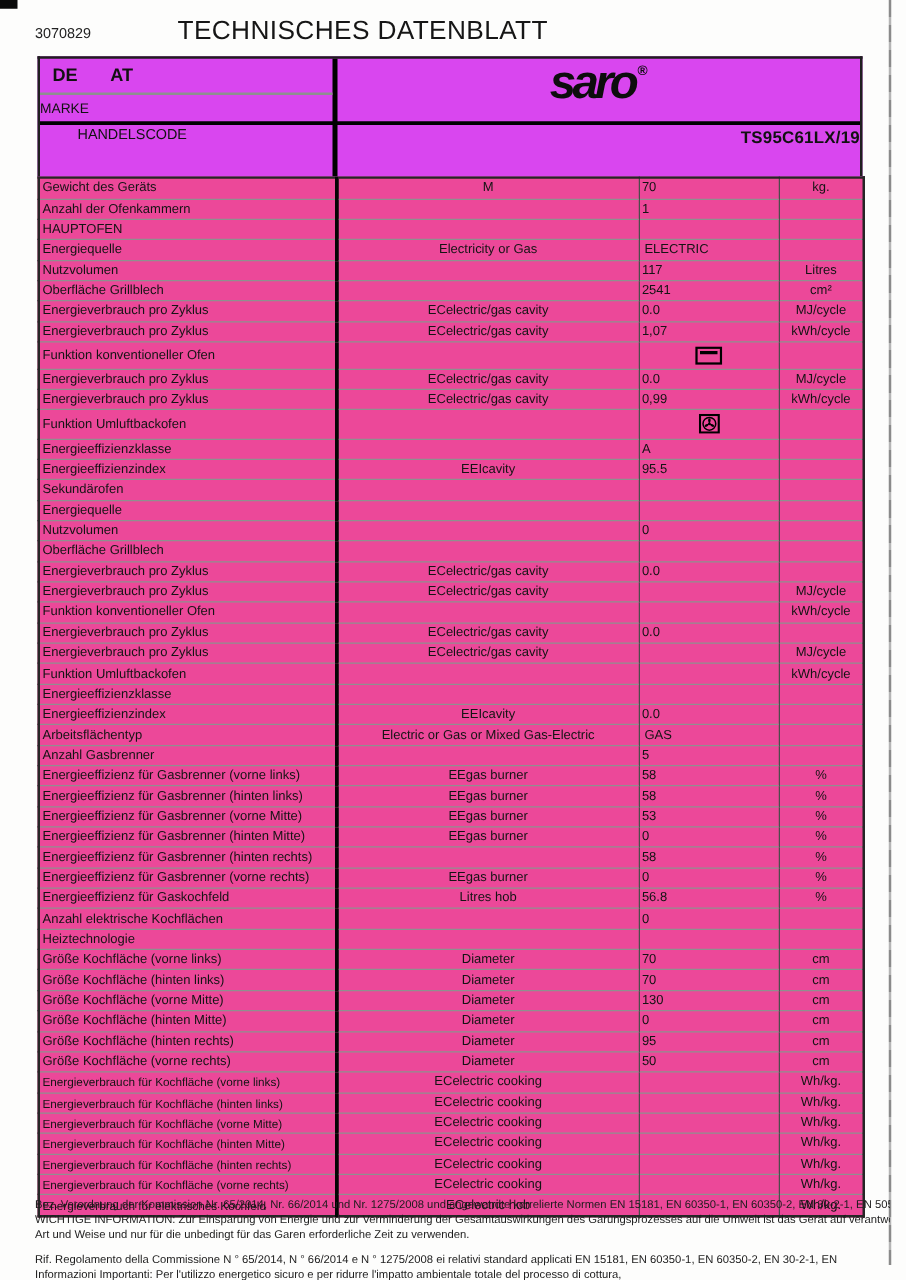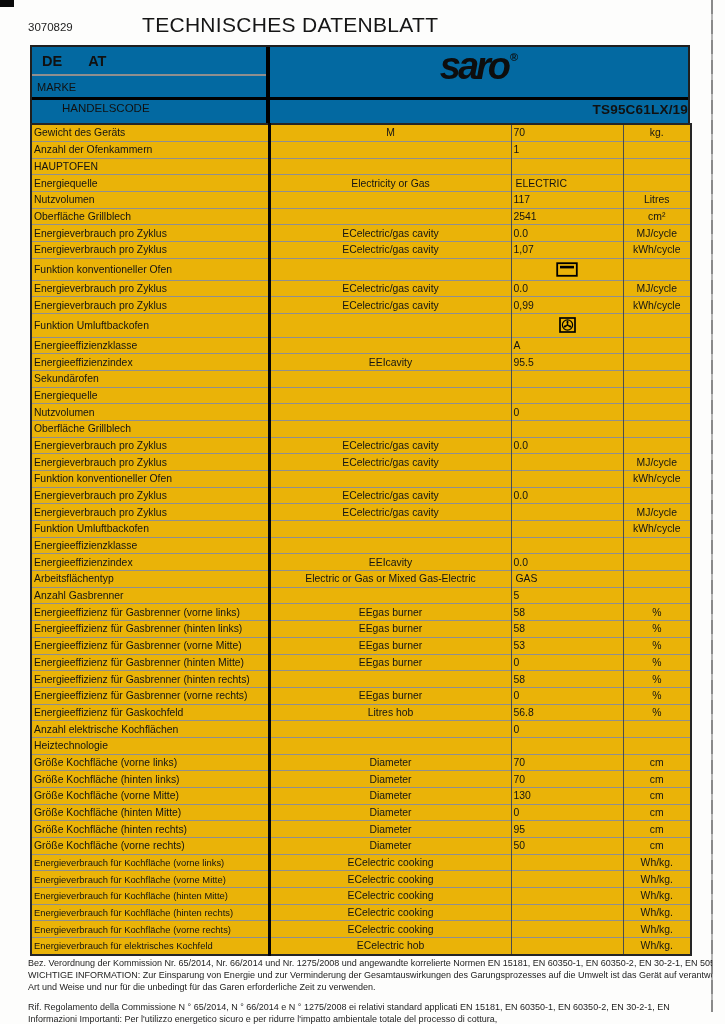--- a/index.html
+++ b/index.html
@@ -10,34 +10,34 @@
   
   .scan-corner{position:absolute;left:0;top:0;width:14px;height:7px;background:#0a0a0a;}
   .scan-edge{position:absolute;left:711px;top:0;width:2px;height:1012px;
     background:repeating-linear-gradient(#8a8a8a 0 14px, #b5b5b5 14px 20px);}
   .doc-number{position:absolute;left:28px;top:21px;font-size:11.5px;color:#222;text-align:center;}
   .page-title{position:absolute;left:142px;top:13px;font-size:21px;color:#161616;letter-spacing:.3px;}
 
   .sheet{position:absolute;left:30px;top:45px;width:660px;}
 
   
-  .hdr{position:relative;height:78px;border:2px solid #1f1f1f;border-bottom:none;box-sizing:border-box;background:#0369a1;}
+  .hdr{position:relative;height:96px;border:2px solid #1f1f1f;border-bottom:none;box-sizing:border-box;background:#d946ef;}
   .hdr-left{position:absolute;left:0;top:0;width:234px;height:100%;border-right:4px solid #000;box-sizing:content-box;}
   .row-deat{height:27px;border-bottom:2px solid #8f8f8f;display:flex;align-items:center;padding-left:10px;gap:26px;font-weight:bold;font-size:14.5px;}
-  .row-marke{height:21px;display:flex;align-items:center;padding-left:5px;font-size:11px;}
+  .row-marke{height:21px;display:flex;align-items:center;font-size:11px;}
   .hdr-thick{position:absolute;left:0;top:50px;width:100%;height:3px;background:#000;}
   .row-code{position:absolute;left:0;top:55px;padding-left:30px;font-size:11.5px;}
   .hdr-right{position:absolute;left:238px;top:0;right:0;height:100%;}
   .logo{position:absolute;top:-2px;left:0;right:0;text-align:center;
     font-size:38px;font-weight:bold;font-style:italic;letter-spacing:-3px;color:#0d0d0d;}
   .logo .reg{font-size:11px;font-style:normal;letter-spacing:0;vertical-align:18px;margin-left:2px;}
   .code-value{position:absolute;top:55px;left:0;right:0;text-align:right;font-weight:bold;font-size:13.5px;letter-spacing:.2px;}
 
   
-  table.spec{width:660px;height:833px;border-collapse:collapse;table-layout:fixed;background:#eab308;
+  table.spec{width:660px;height:833px;border-collapse:collapse;table-layout:fixed;background:#ec4899;
     border:2px solid #262626;}
   table.spec td{padding:0 2px;font-size:10.4px;color:#141414;overflow:hidden;white-space:nowrap;}
   table.spec tr{border-bottom:1px solid #8f8f8f;}
   td.c1{padding-left:8px;border-right:3px solid #050505;}
   td.c2{text-align:center;border-right:1px solid #4c4c4c;}
   td.c3{text-align:left;border-right:1px solid #4c4c4c;}
   td.c4{text-align:center;}
   td.c3.val-left{text-align:left;padding-left:4px;}
   tr.small td.c1{font-size:9.4px;}
   td.c3 svg{display:block;margin:0 auto;}
@@ -358,20 +358,26 @@
     <td class="c3">50</td>
     <td class="c4">cm</td>
   </tr>
         <tr class="small">
     <td class="c1">Energieverbrauch für Kochfläche (vorne links)</td>
     <td class="c2">ECelectric cooking</td>
     <td class="c3"></td>
     <td class="c4">Wh/kg.</td>
   </tr>
         <tr class="small">
+    <td class="c1">Energieverbrauch für Kochfläche (hinten links)</td>
+    <td class="c2">ECelectric cooking</td>
+    <td class="c3"></td>
+    <td class="c4">Wh/kg.</td>
+  </tr>
+        <tr class="small">
     <td class="c1">Energieverbrauch für Kochfläche (vorne Mitte)</td>
     <td class="c2">ECelectric cooking</td>
     <td class="c3"></td>
     <td class="c4">Wh/kg.</td>
   </tr>
         <tr class="small">
     <td class="c1">Energieverbrauch für Kochfläche (hinten Mitte)</td>
     <td class="c2">ECelectric cooking</td>
     <td class="c3"></td>
     <td class="c4">Wh/kg.</td>

